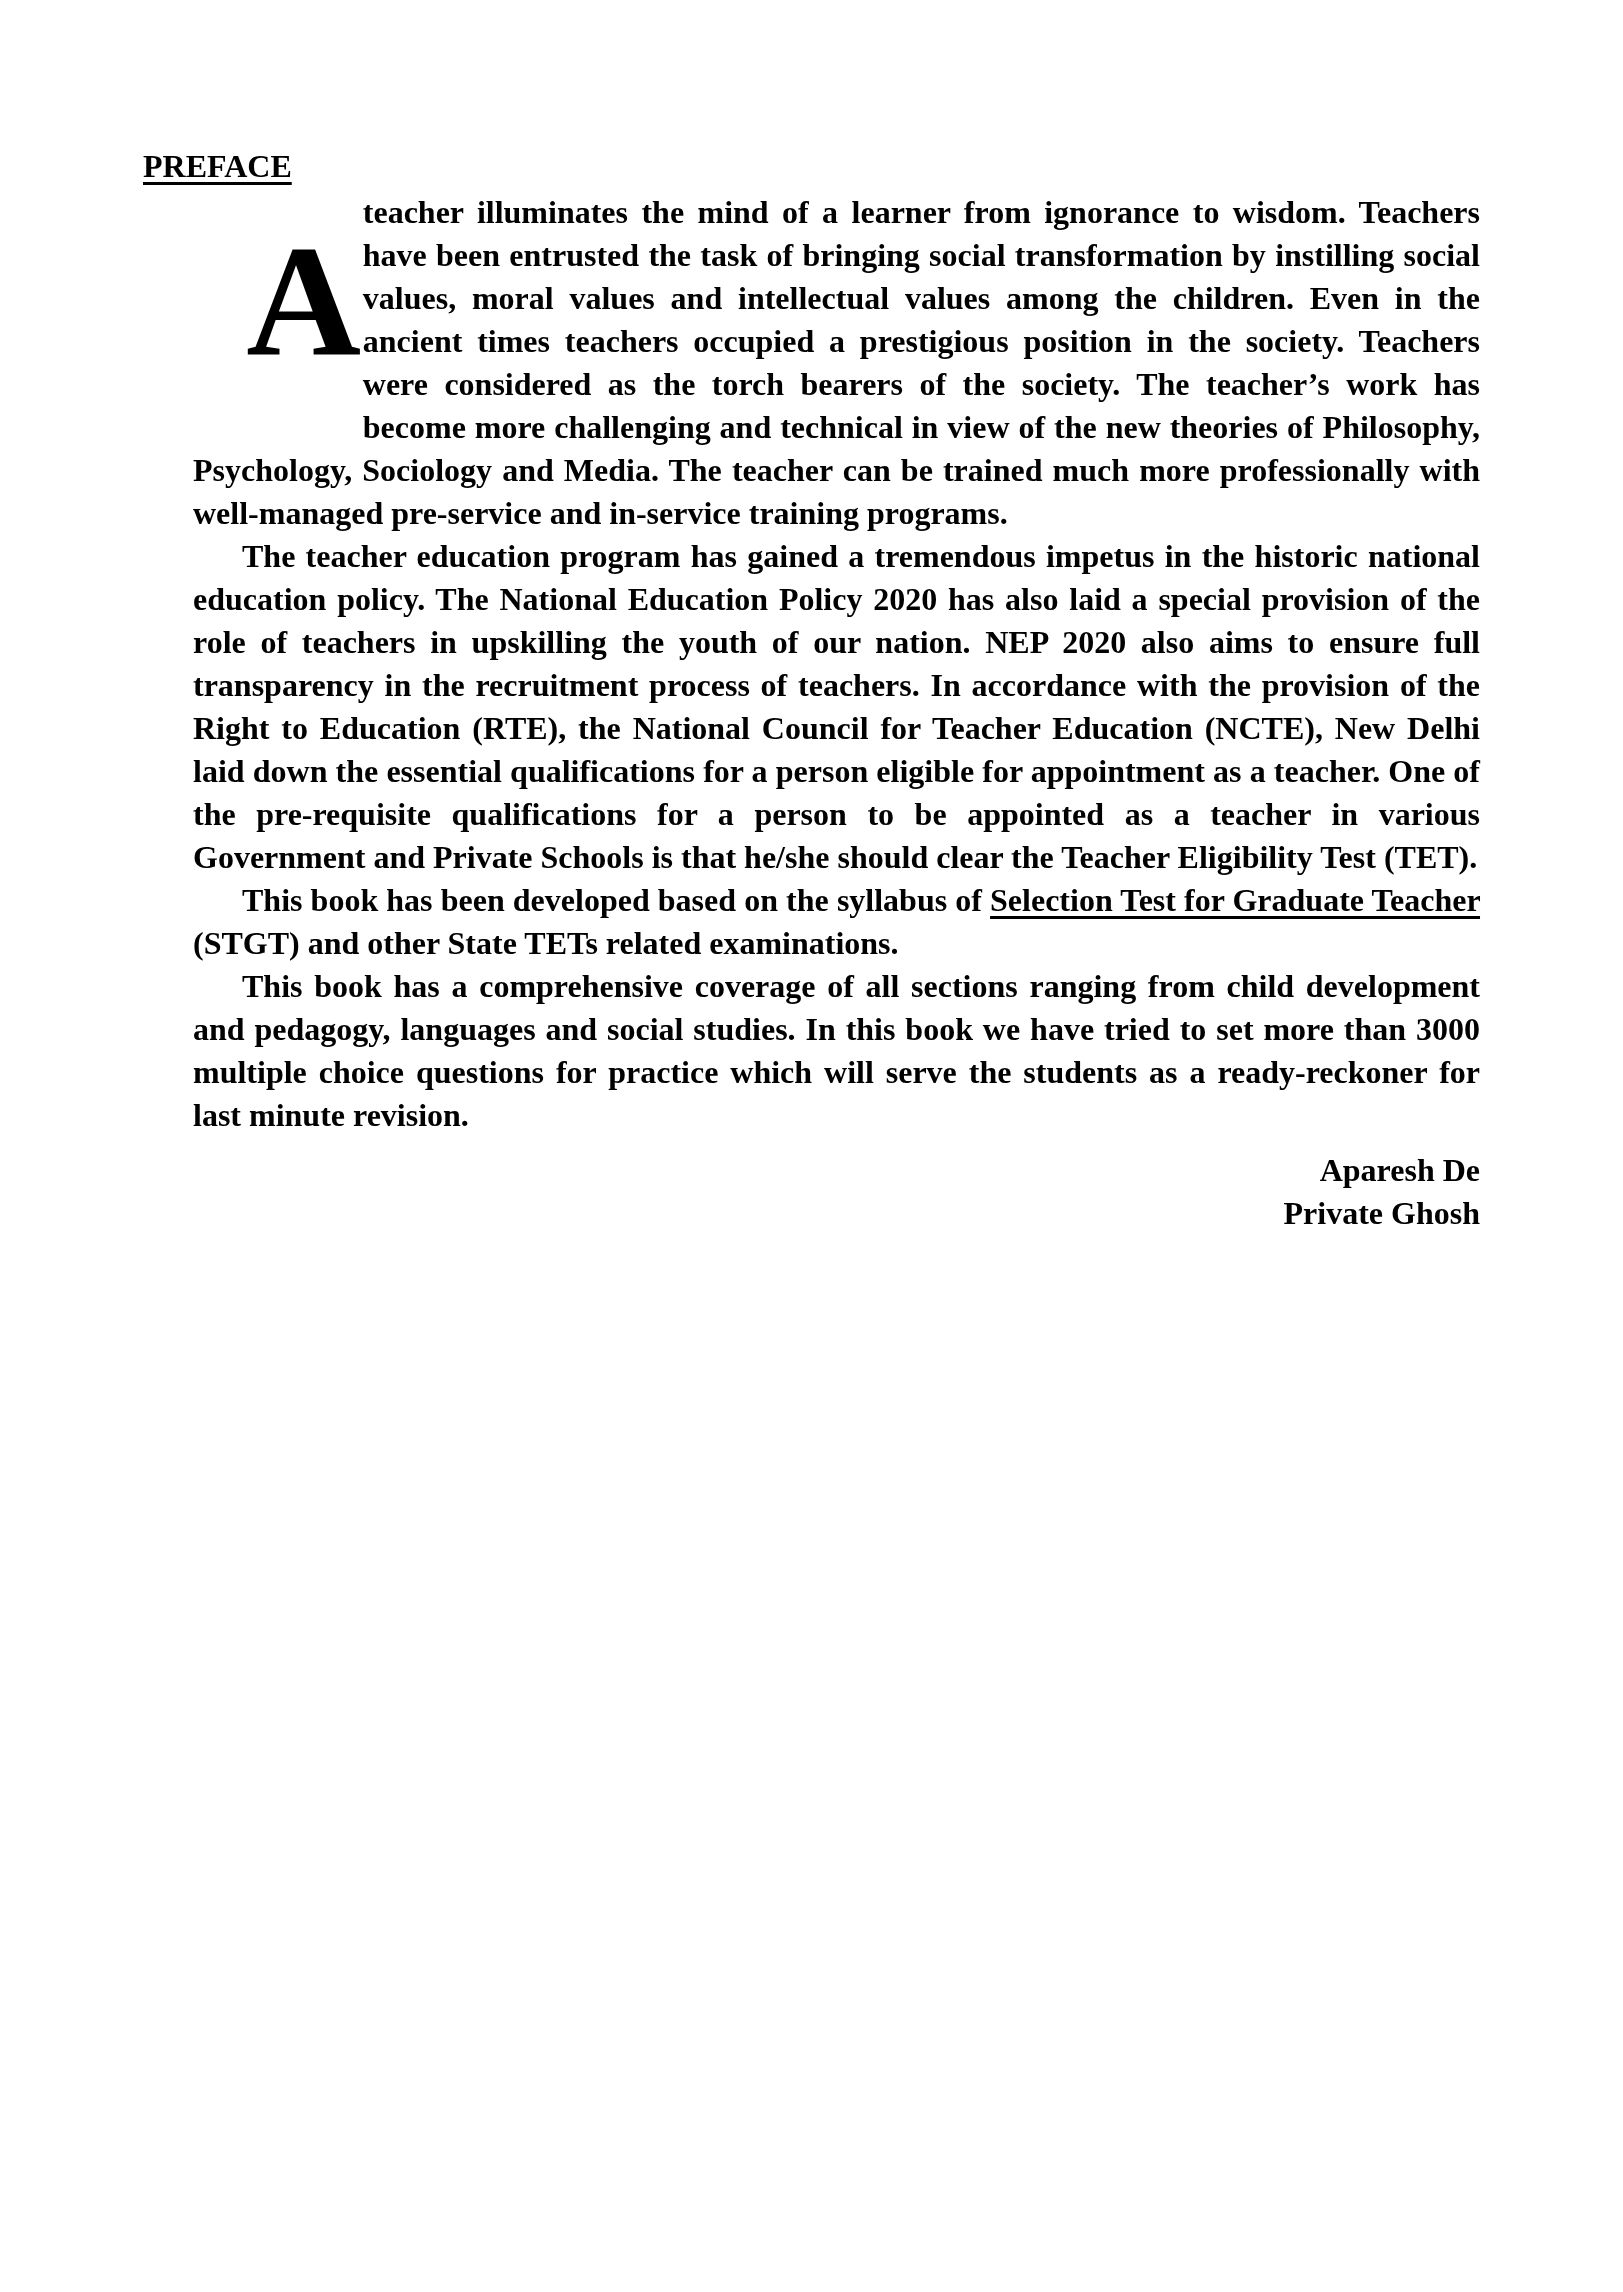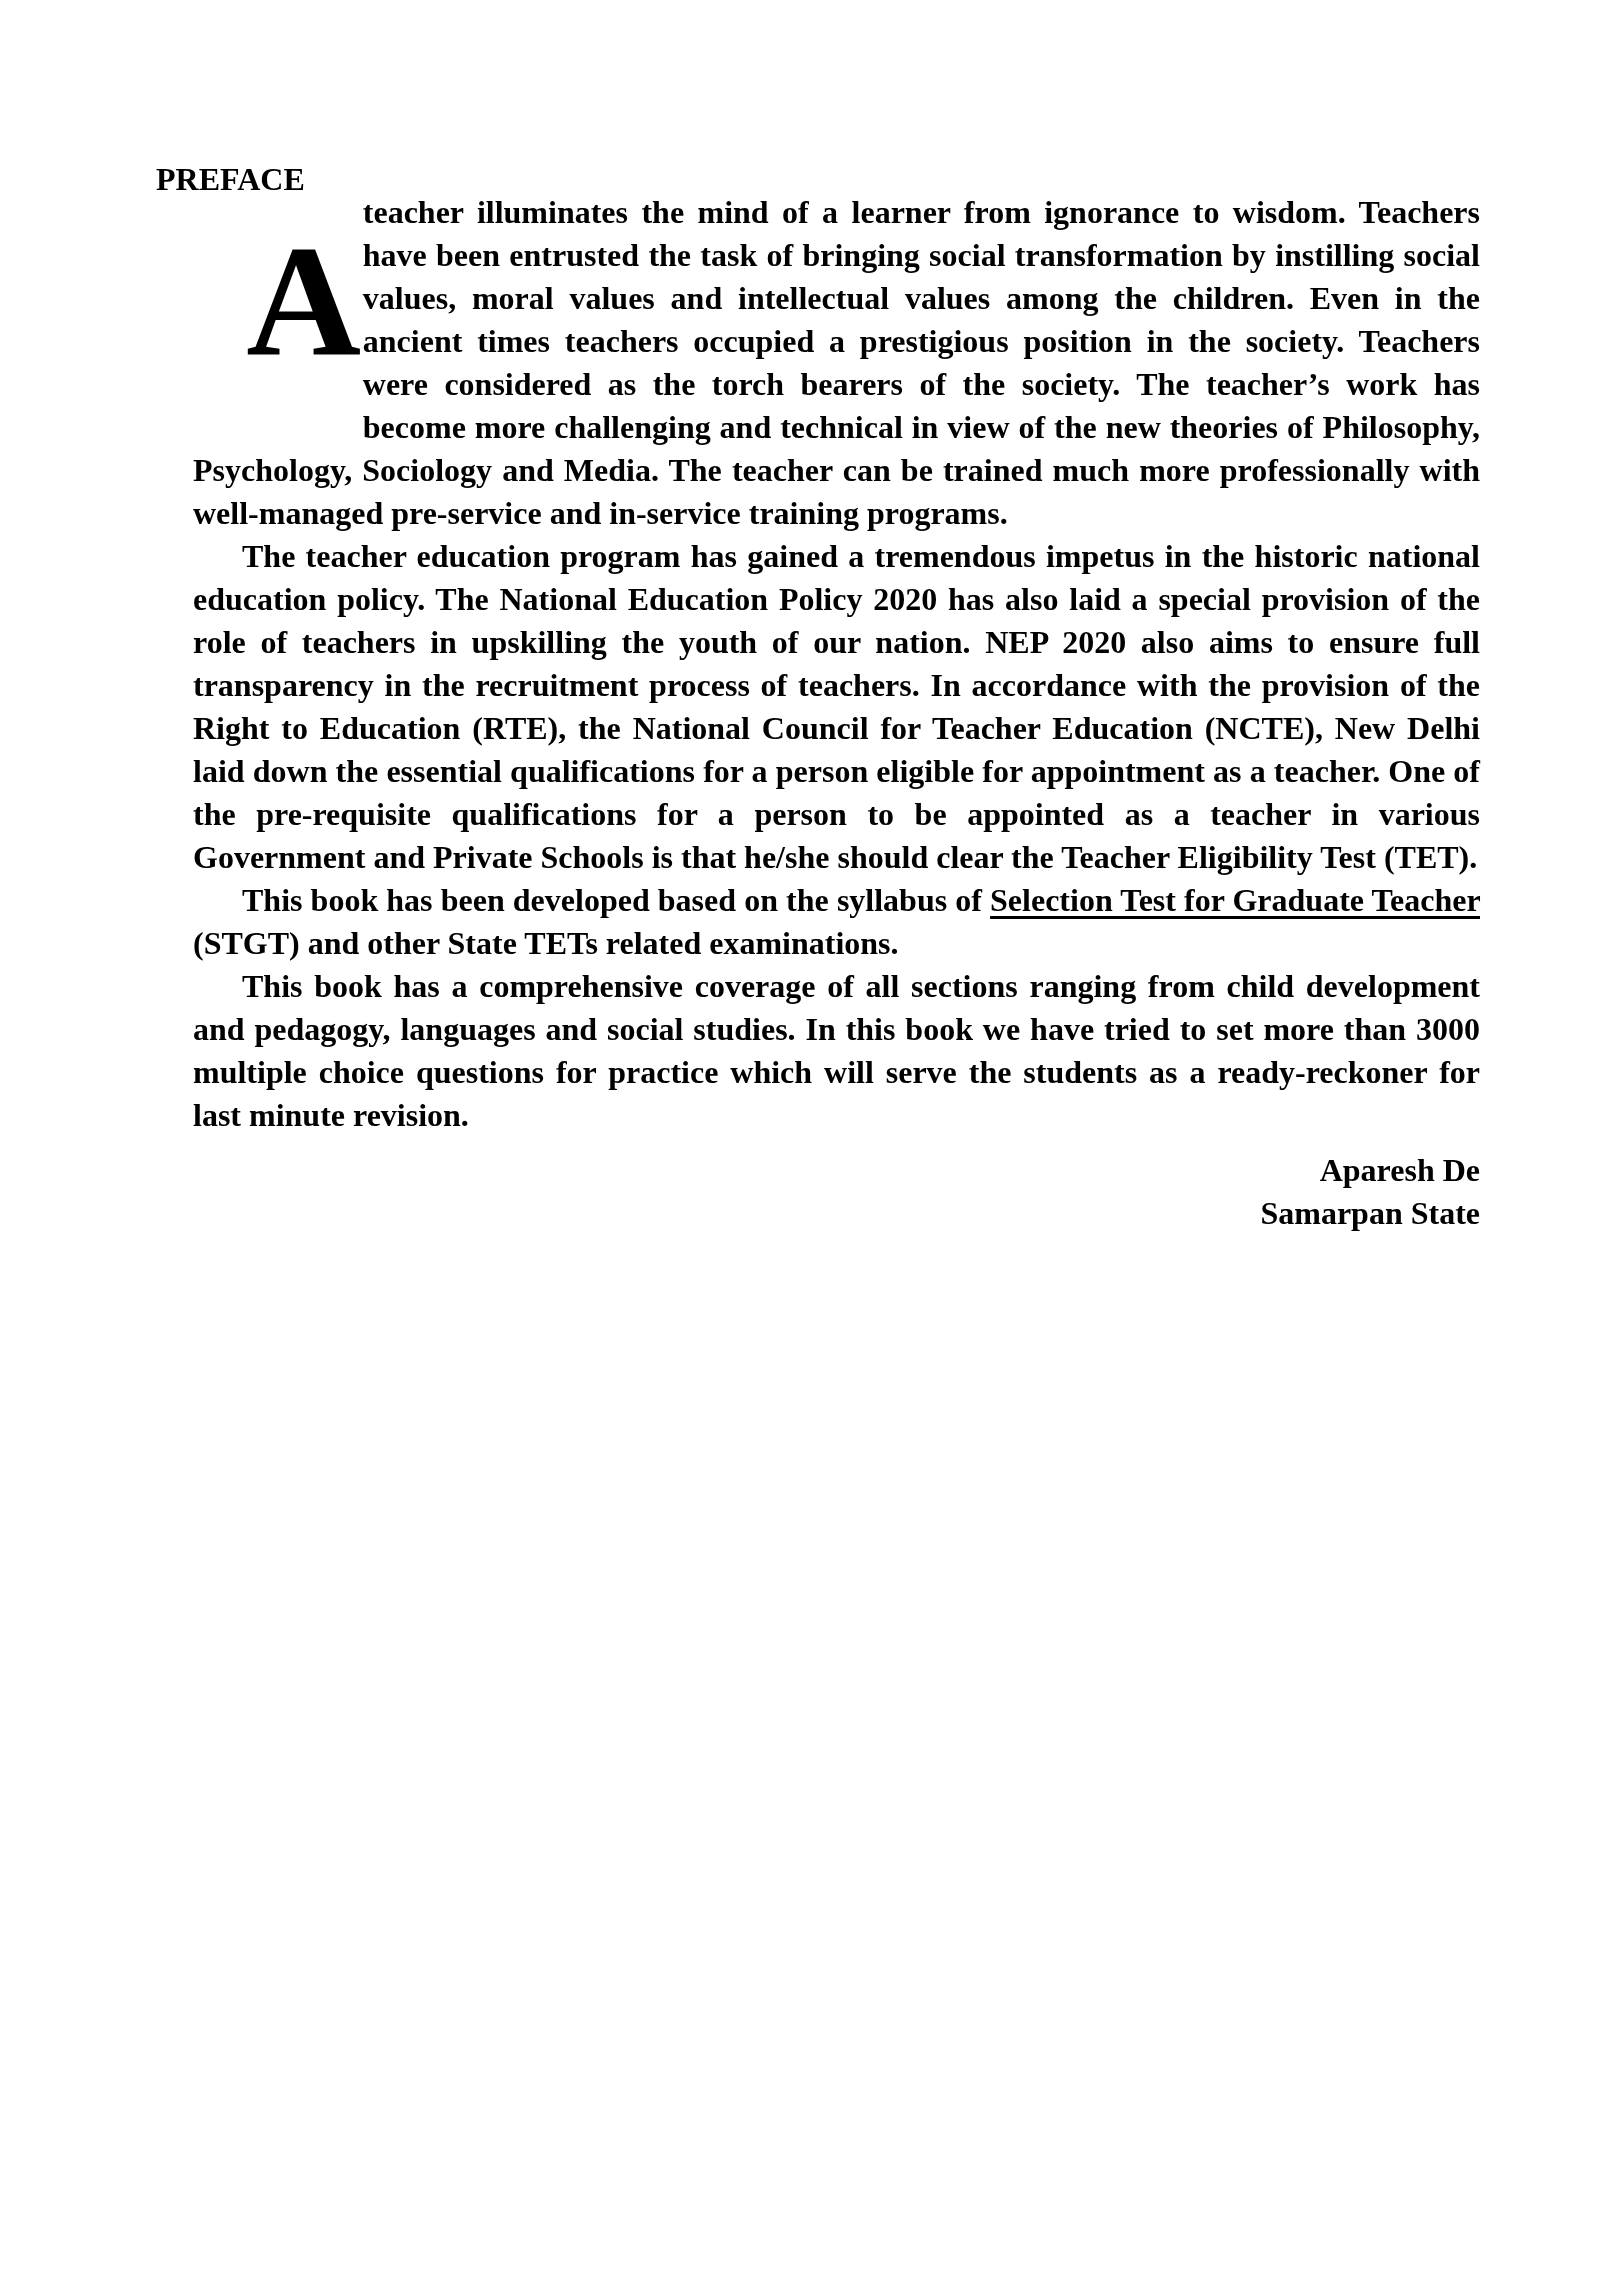--- a/index.html
+++ b/index.html
@@ -21,24 +21,25 @@
     width: 1624px;
     height: 2293px;
     background: #ffffff;
   }
   .heading {
     position: absolute;
     left: 143px;
     top: 145px;
     font-size: 32px;
     font-weight: bold;
+    text-decoration: underline;
     text-decoration-thickness: 2.7px;
     text-underline-offset: 4.5px;
     line-height: 43px;
-    margin: 13px;
+    margin: 0;
   }
   .body {
     position: absolute;
     left: 193px;
     top: 191px;
     width: 1287px;
     font-size: 32px;
     font-weight: bold;
     line-height: 43px;
     text-align: justify;
@@ -99,18 +100,18 @@
     <p class="indent">
       <span>This book has been developed based on the syllabus of </span><span class="u">Selection Test for Graduate Teacher</span><span> (STGT) and other State TETs related examinations.</span>
     </p>
 
     <p class="indent">
       <span>This book has a comprehensive coverage of all sections ranging from child development and pedagogy, languages and social studies. In this book we have tried to set more than 3000 multiple choice questions for practice which will serve the students as a ready-reckoner for last minute revision.</span>
     </p>
 
     <div class="signatures">
       <div>Aparesh De</div>
-      <div>Samarpan State</div>
+      <div>Private Ghosh</div>
     </div>
 
   </div>
 </div>
 
 
 </body></html>

